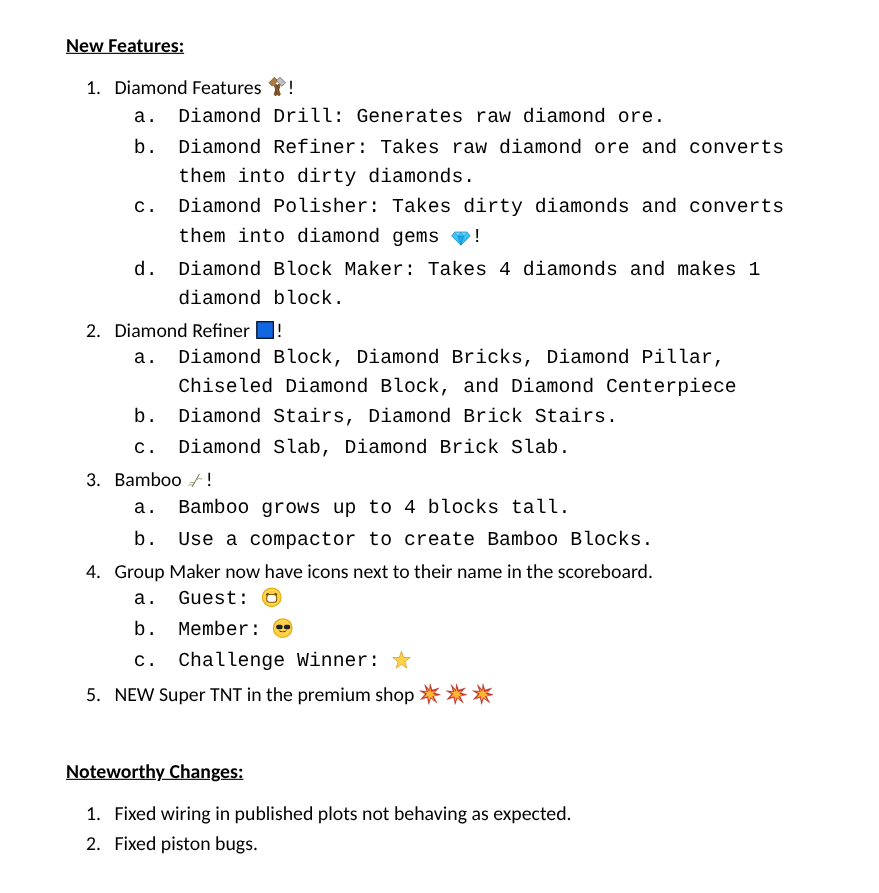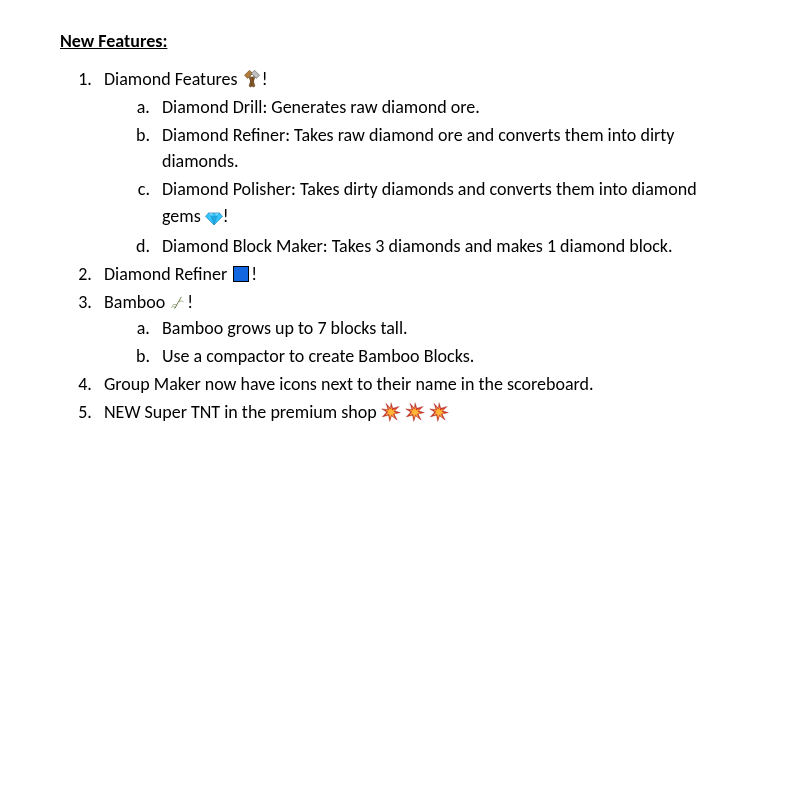--- a/index.html
+++ b/index.html
@@ -30,20 +30,21 @@
       margin-bottom: 2px;
     }
     ol.sub {
       list-style-type: lower-alpha;
       margin: 0 0 0 28px;
       padding: 0 0 0 22px;
     }
     ol.sub > li {
       padding-left: 8px;
       margin-bottom: 2px;
+      font-family: Liberation Mono, monospace;
     }
     .inline-text {
       display: inline;
     }
     .emoji {
       display: inline-block;
       vertical-align: -2px;
     }
     .emoji img, .emoji svg {
       height: 18px;
@@ -146,47 +147,67 @@
         <li>
           <span class="inline-text">Diamond Polisher: Takes dirty diamonds and converts them into diamond gems </span><span class="emoji gem">
             <svg viewBox="0 0 64 64">
                 <polygon points="12,18 52,18 62,30 32,60 2,30" fill="#35c6ff" stroke="#0b6aa8" stroke-width="2"></polygon>
                 <polygon points="12,18 22,30 32,18" fill="#6fd9ff" stroke="#0b6aa8" stroke-width="1"></polygon>
                 <polygon points="32,18 42,30 52,18" fill="#6fd9ff" stroke="#0b6aa8" stroke-width="1"></polygon>
                 <polygon points="22,30 32,60 42,30" fill="#20a8e0" stroke="#0b6aa8" stroke-width="1"></polygon>
               </svg>
           </span><span class="inline-text">!</span>
         </li>
-        <li><span>Diamond Block Maker: Takes 3 diamonds and makes 1 diamond block.</span></li>
+        <li><span>Diamond Block Maker: Takes 4 diamonds and makes 1 diamond block.</span></li>
       </ol>
     </li>
 
     <li>
       <span class="inline-text">Diamond Refiner </span><span class="bluesq"></span><span class="inline-text">!</span>
+      <ol class="sub">
+        <li><span>Diamond Block, Diamond Bricks, Diamond Pillar, Chiseled Diamond Block, and Diamond Centerpiece</span></li>
+        <li><span>Diamond Stairs, Diamond Brick Stairs.</span></li>
+        <li><span>Diamond Slab, Diamond Brick Slab.</span></li>
+      </ol>
     </li>
 
     <li>
       <span class="inline-text">Bamboo </span><span class="emoji bamboo-icon">
         <svg viewBox="0 0 64 64">
             <g stroke="#556b2f" stroke-width="2" fill="none">
               <path d="M20 52 L44 10" stroke-width="3"></path>
               <path d="M28 40 C22 36 16 36 12 40"></path>
               <path d="M36 28 C42 24 48 24 52 28"></path>
               <path d="M24 48 C18 44 12 44 8 48"></path>
             </g>
           </svg>
       </span><span class="inline-text">!</span>
       <ol class="sub">
-        <li><span>Bamboo grows up to 7 blocks tall.</span></li>
+        <li><span>Bamboo grows up to 4 blocks tall.</span></li>
         <li><span>Use a compactor to create Bamboo Blocks.</span></li>
       </ol>
     </li>
 
     <li>
       <span class="inline-text">Group Maker now have icons next to their name in the scoreboard.</span>
+      <ol class="sub">
+        <li>
+          <span class="inline-text">Guest: </span><span class="face grin"></span>
+        </li>
+        <li>
+          <span class="inline-text">Member: </span><span class="face shades"></span>
+        </li>
+        <li>
+          <span class="inline-text">Challenge Winner: </span><span class="emoji star">
+            <svg viewBox="0 0 64 64">
+                <polygon points="32,4 39,24 60,24 43,37 49,58 32,46 15,58 21,37 4,24 25,24" fill="#ffd24a" stroke="#c98a00" stroke-width="2"></polygon>
+              </svg>
+          </span>
+        </li>
+      </ol>
     </li>
 
     <li>
       <span class="inline-text">NEW Super TNT in the premium shop </span><span class="emoji boom">
         <svg viewBox="0 0 64 64">
             <polygon points="32,2 38,20 58,14 44,28 62,34 42,38 52,58 34,44 28,62 24,42 4,48 18,32 2,22 22,24 16,4 30,20" fill="#d63a2a" stroke="#8a1e12" stroke-width="1"></polygon>
             <polygon points="32,14 36,26 48,22 40,31 50,35 38,38 44,50 33,41 29,52 26,38 14,42 23,31 14,25 26,26 22,14 30,25" fill="#ffb43a"></polygon>
           </svg>
       </span>
       <span class="emoji boom">
@@ -200,15 +221,20 @@
             <polygon points="32,2 38,20 58,14 44,28 62,34 42,38 52,58 34,44 28,62 24,42 4,48 18,32 2,22 22,24 16,4 30,20" fill="#d63a2a" stroke="#8a1e12" stroke-width="1"></polygon>
             <polygon points="32,14 36,26 48,22 40,31 50,35 38,38 44,50 33,41 29,52 26,38 14,42 23,31 14,25 26,26 22,14 30,25" fill="#ffb43a"></polygon>
           </svg>
       </span>
     </li>
 
   </ol>
 
   <div class="section-gap"></div>
 
-
+  <div class="section-header">Noteworthy Changes:</div>
+
+  <ol class="top">
+    <li><span>Fixed wiring in published plots not behaving as expected.</span></li>
+    <li><span>Fixed piston bugs.</span></li>
+  </ol>
 
 </div>
 
 </body></html>

